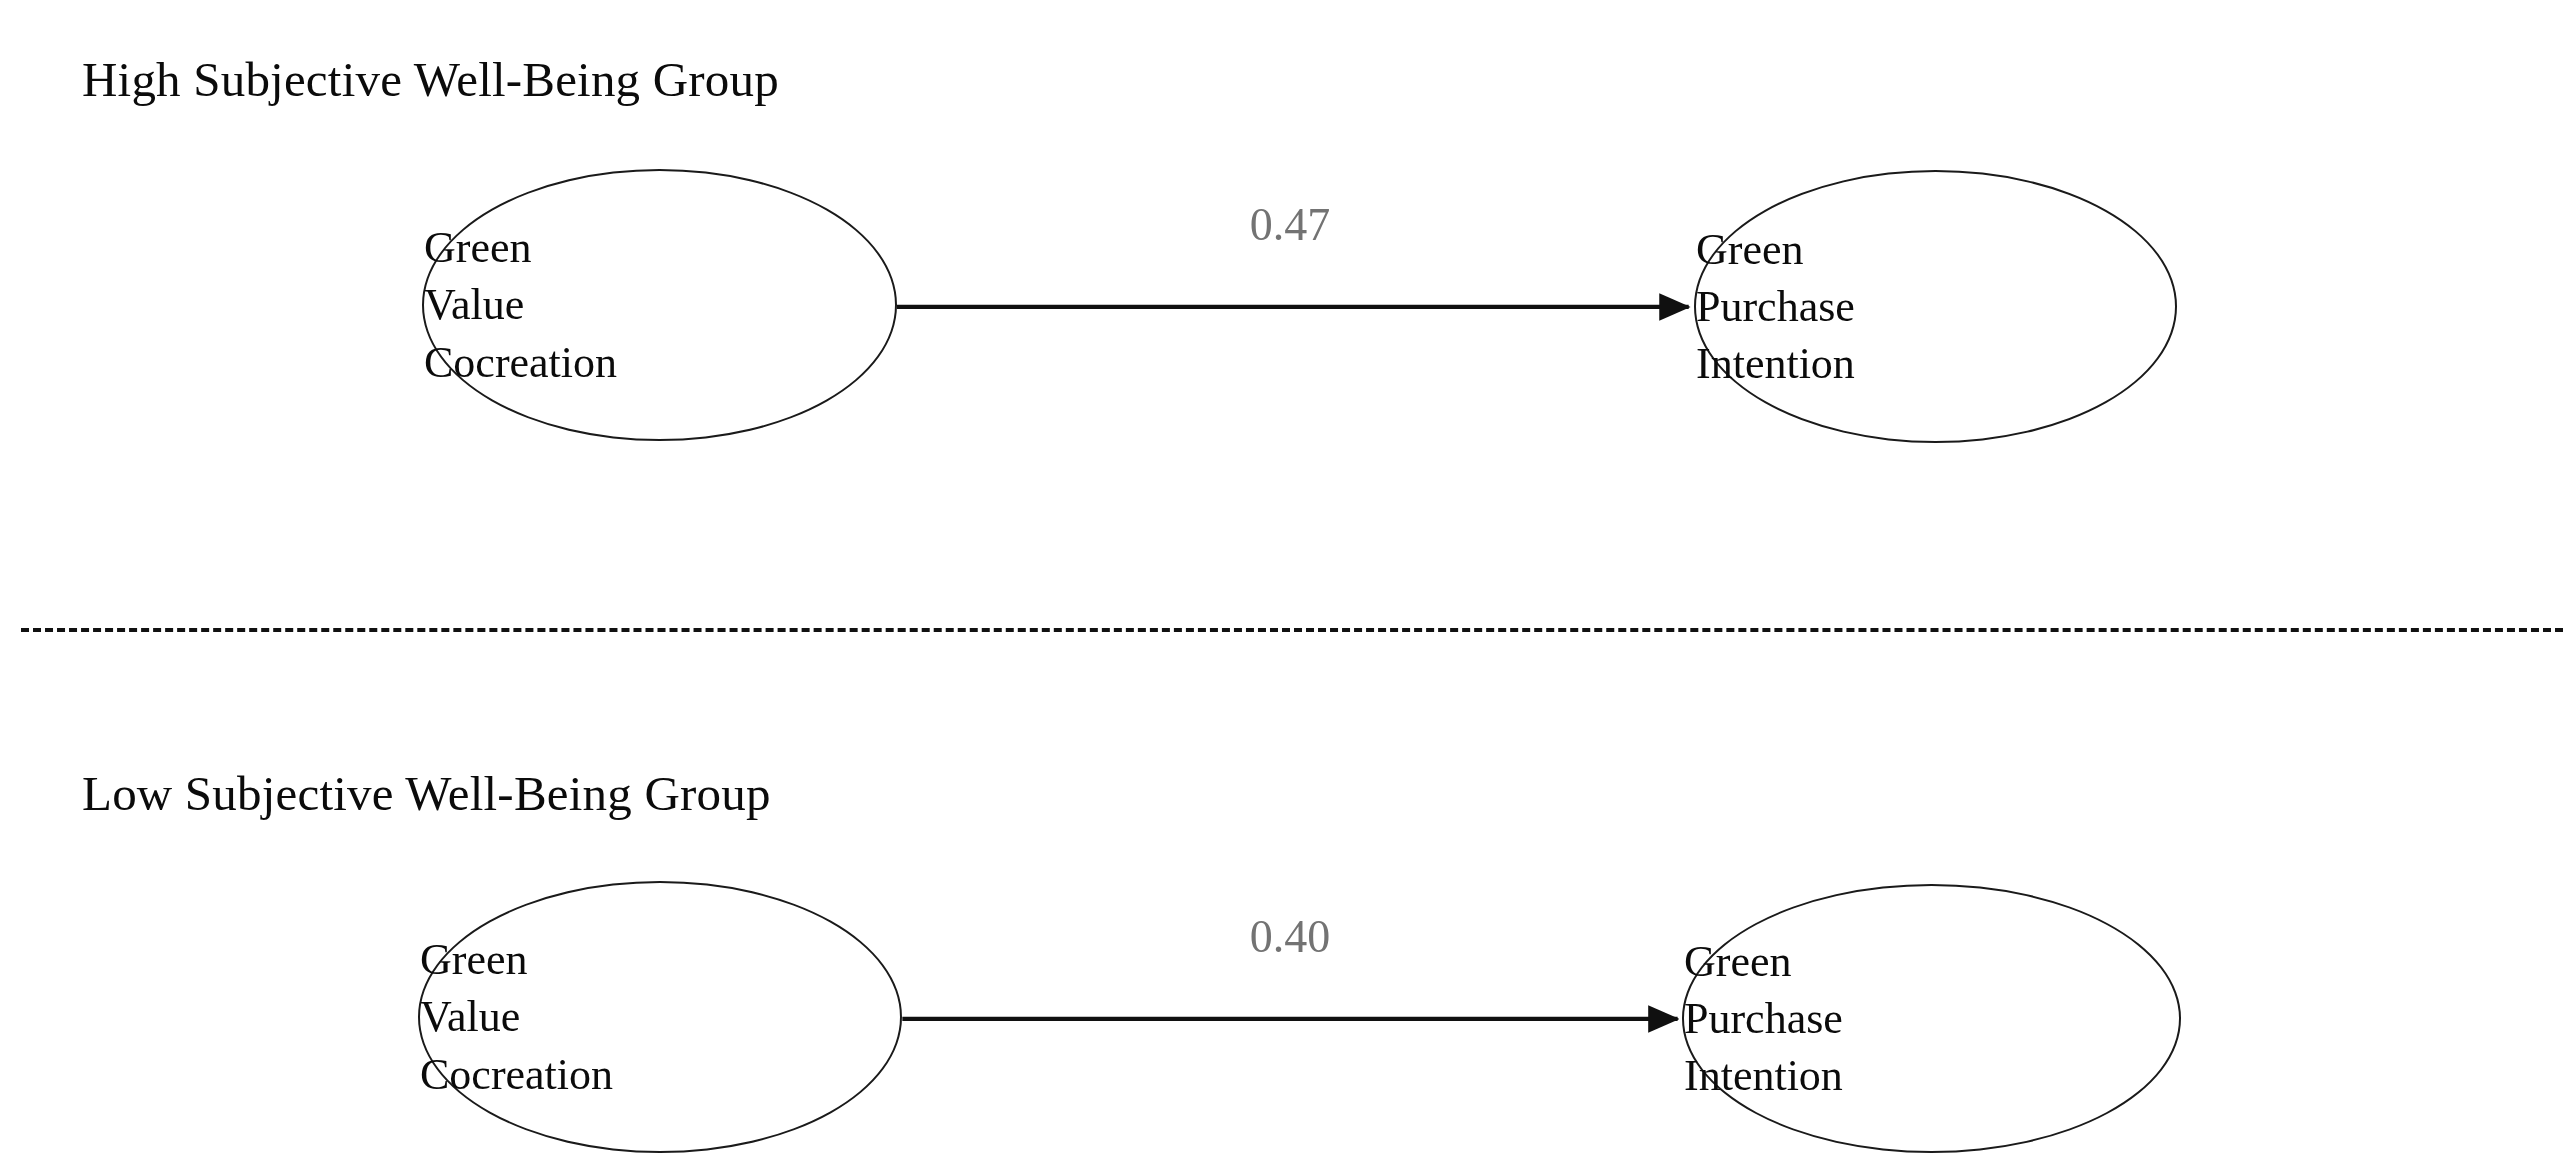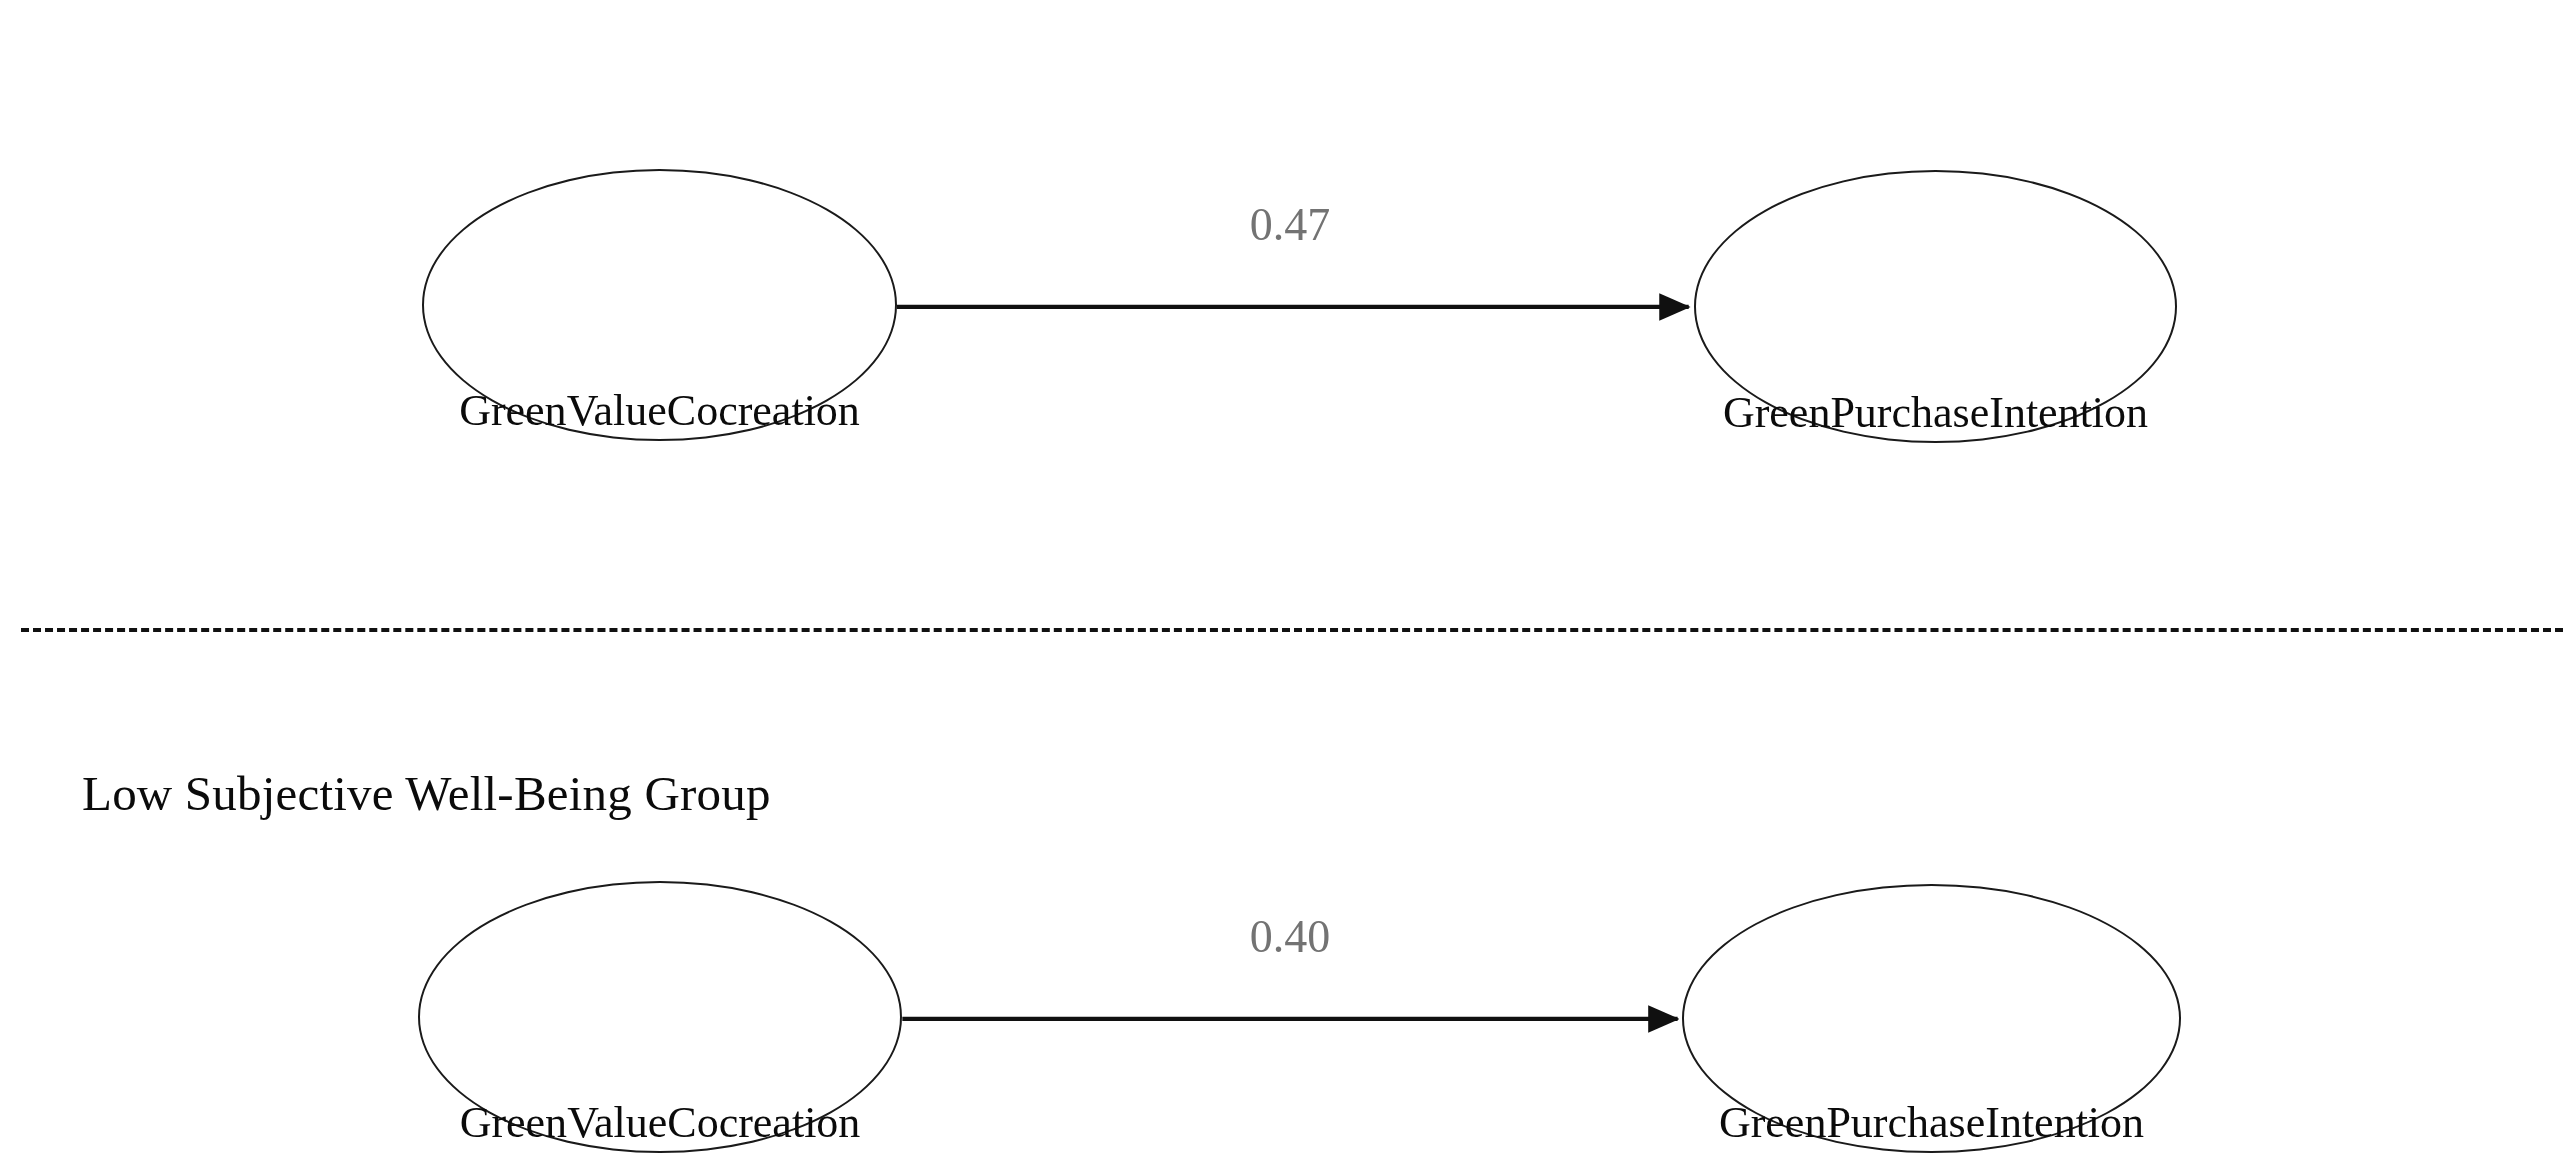--- a/index.html
+++ b/index.html
@@ -50,22 +50,22 @@
     pointer-events: none;
   }
 
   .node {
     position: absolute;
     box-sizing: border-box;
     border: 2.4px solid #1a1a1a;
     border-radius: 50%;
     background: #ffffff;
     display: flex;
-    flex-direction: row;
-    align-items: flex-end;
+    flex-direction: column;
+    align-items: flex-start;
     justify-content: center;
     text-align: center;
   }
   .node-line {
     display: block;
     font-family: "Liberation Serif", "DejaVu Serif", serif;
     font-size: 44px;
     line-height: 1.30;
     color: #0b0b0b;
     white-space: nowrap;
@@ -111,20 +111,21 @@
       </marker>
     </defs>
 
     <line x1="1133" y1="388" x2="2134" y2="388" stroke="#101010" stroke-width="5.5" marker-end="url(#arrow-solid)"></line>
 
     <line x1="1140" y1="1288" x2="2120" y2="1288" stroke="#101010" stroke-width="5.5" marker-end="url(#arrow-solid)"></line>
   </svg>
 
   <section class="panel" id="panel-high">
 
+    <h2 class="panel-title">High Subjective Well-Being Group</h2>
 
     <div class="node" id="node-gvc-high">
       <span class="node-line">Green</span>
       <span class="node-line">Value</span>
       <span class="node-line">Cocreation</span>
     </div>
 
     <div class="node" id="node-gpi-high">
       <span class="node-line">Green</span>
       <span class="node-line">Purchase</span>

